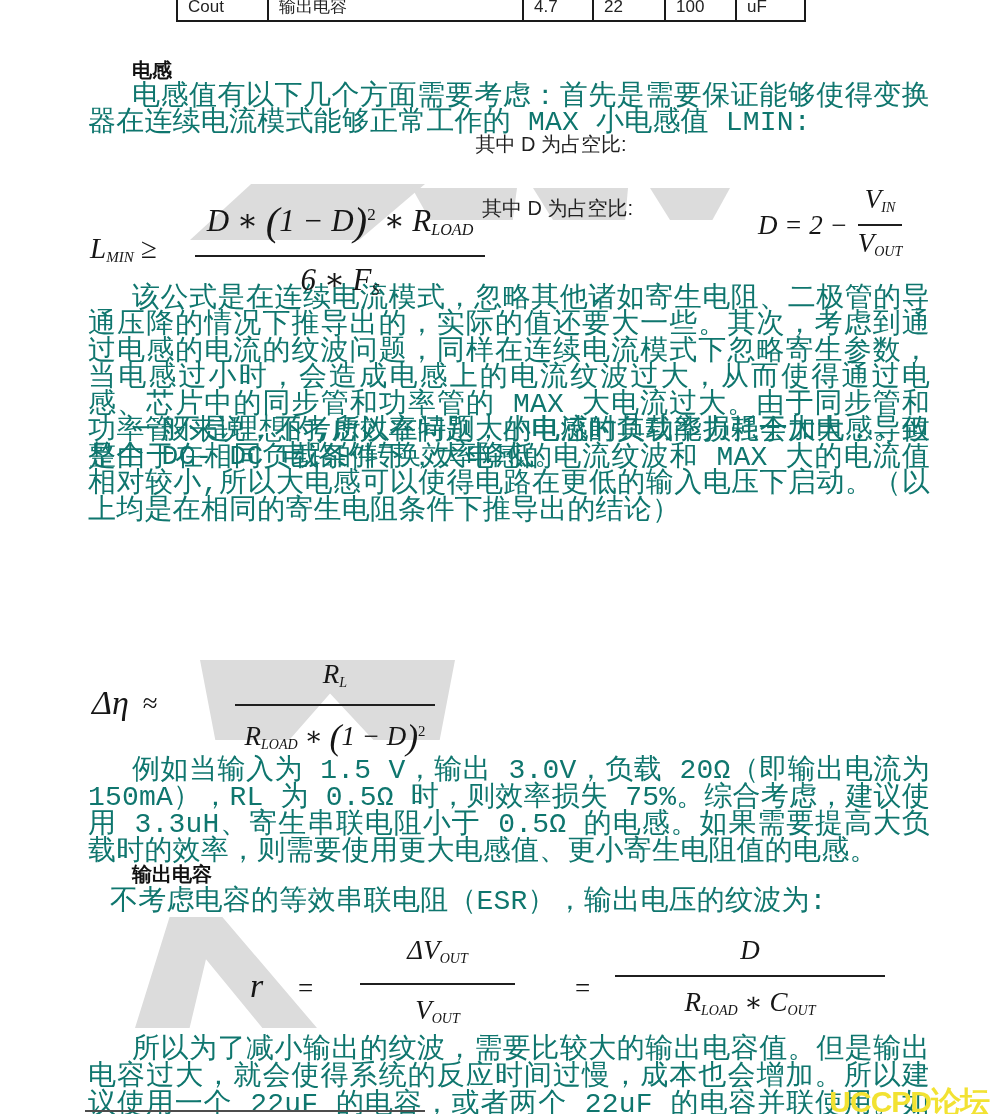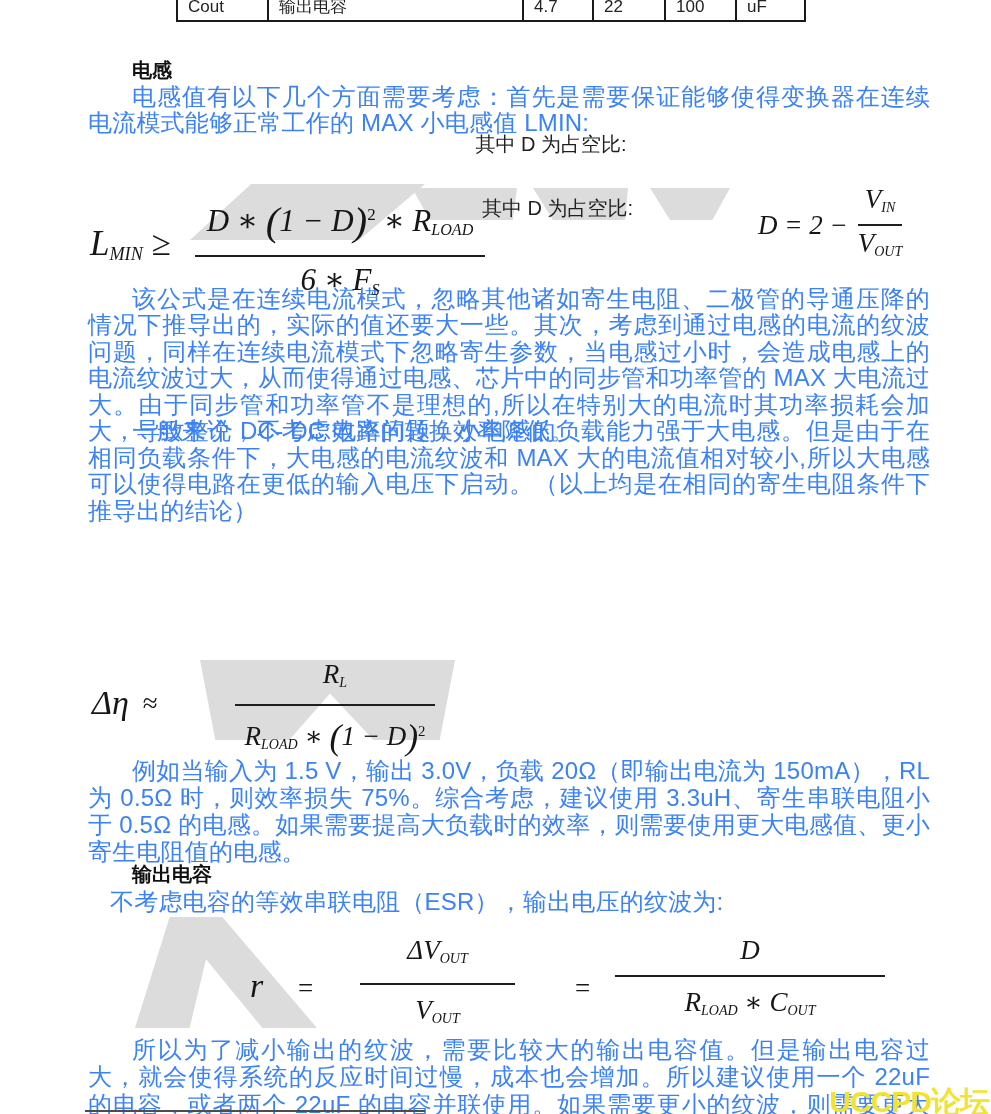--- a/index.html
+++ b/index.html
@@ -12,22 +12,22 @@
   
   .tablerow{left:176px;top:-9px;height:31px;display:flex;border:2px solid #1a1a1a;box-sizing:border-box;}
   .tablerow .cell{
     box-sizing:border-box;border-left:2px solid #1a1a1a;height:100%;
     display:flex;align-items:center;padding-left:10px;font-size:17px;color:#222;
     white-space:nowrap;overflow:hidden;
   }
   .tablerow .cell:first-child{border-left:none;}
   
   .para{
-    left:88px;width:842px;text-align:justify;font-size:24px;color:#3b82f6;
-    text-indent:44px;letter-spacing:0.2px;
+    left:88px;width:842px;text-align:justify;font-size:28px;color:#0f766e;
+    text-indent:44px;letter-spacing:0.2px;font-family:Liberation Mono, monospace;
   }
   .noindent{text-indent:0;}
   .heading{left:132px;font-size:20px;font-weight:bold;color:#111;}
   .centerline{left:130px;width:842px;text-align:center;font-size:20px;}
   
   .fwrap{left:0;width:991px;}
   .math{font-family:"Liberation Serif","DejaVu Serif",serif;font-style:italic;color:#161616;}
   .up{font-style:normal;}
   .s{font-size:0.52em;font-style:italic;vertical-align:-0.28em;letter-spacing:0;}
   .bp{font-size:1.32em;font-weight:400;vertical-align:-0.12em;}
@@ -64,21 +64,21 @@
   <div class="abs centerline" style="top:131px">其中 D 为占空比:</div>
 
   <div class="abs fwrap" style="top:178px;height:117px">
     <div class="abs grayshape" style="left:190px;top:6px;width:235px;height:56px;clip-path:polygon(26% 0,100% 0,72% 100%,0 100%)"></div>
     <div class="abs grayshape" style="left:412px;top:10px;width:105px;height:32px;clip-path:polygon(0 0,100% 0,96% 100%,17% 100%)"></div>
     <div class="abs grayshape" style="left:533px;top:10px;width:95px;height:32px;clip-path:polygon(0 0,100% 0,97% 100%,21% 100%)"></div>
     <div class="abs grayshape" style="left:650px;top:10px;width:80px;height:32px;clip-path:polygon(0 0,100% 0,78% 100%,25% 100%)"></div>
 
     <div class="abs z1" style="left:482px;top:17px;font-size:20px">其中 D 为占空比:</div>
 
-    <div class="abs math z1" style="left:90px;top:46px;font-size:35px">
+    <div class="abs math z1" style="left:90px;top:54px;font-size:29px">
       <span>L</span><span class="s">MIN</span>
       <span class="up">≥</span>
     </div>
 
     <div class="abs math frac z1" style="left:195px;top:14px;width:290px;font-size:31px">
       <div class="num" style="line-height:46px">
         <span>D ∗ </span><span class="bp">(</span><span>1 − D</span><span class="bp">)</span><span class="sup up">2</span><span> ∗ R</span><span class="s">LOAD</span>
       </div>
       <div class="bar"></div>
       <div class="den" style="line-height:42px">

